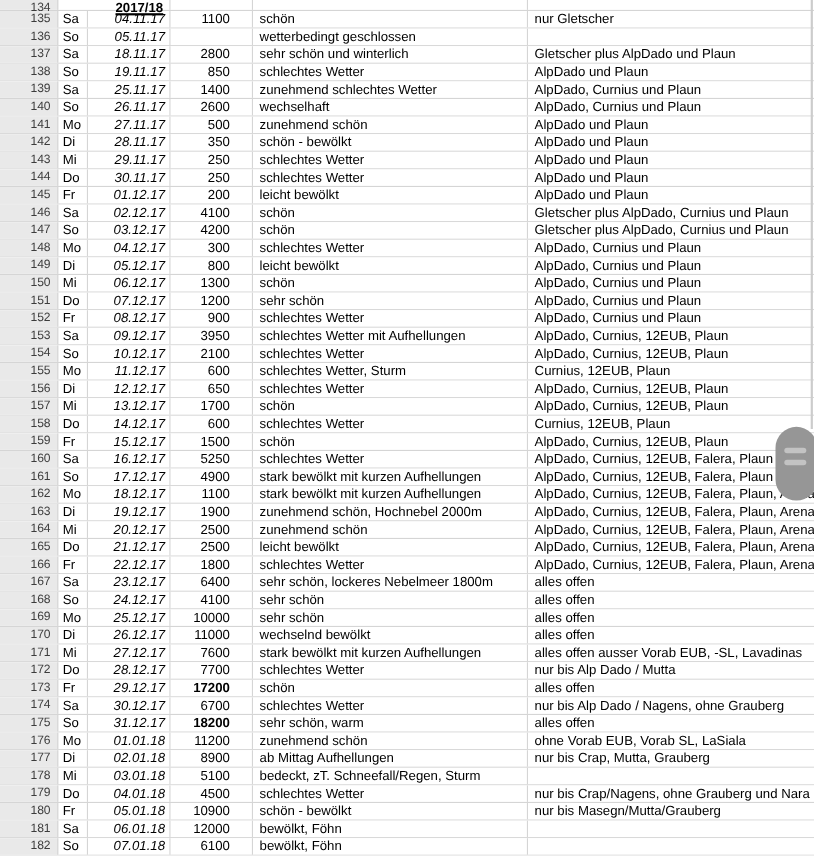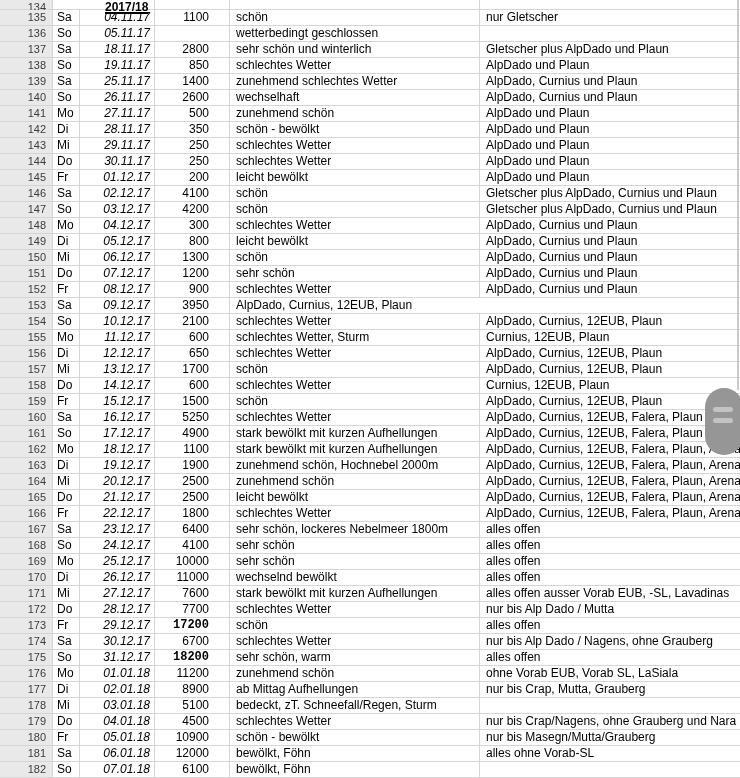--- a/index.html
+++ b/index.html
@@ -37,21 +37,21 @@
     text-align: right;
     padding-right: 6px;
     flex: none;
   }
   .day     { width: 27px;  padding-left: 4px;  flex: none; }
   .date    { width: 75px;  text-align: right; padding-right: 4px; flex: none; font-style: italic; }
   .value   { width: 75px;  text-align: right; padding-right: 20px; flex: none; }
   .weather { width: 250px; padding-left: 6px;  flex: none; }
   .lifts   { width: 260px; padding-left: 6px;  flex: none; border-right: none; overflow: visible; }
 
-  .bold { font-weight: bold; font-family: Liberation Mono, monospace; }
+  .bold { font-weight: bold; }
 
   
   .season-row { height: 10px; }
   .season-row .c { overflow: visible; }
   .season-row .day {
     border-right: none;
     font-weight: bold;
   }
   .season-row span {
     display: inline-block;
@@ -249,20 +249,21 @@
     <div class="c date"><span>08.12.17</span></div>
     <div class="c value"><span>900</span></div>
     <div class="c weather"><span>schlechtes Wetter</span></div>
     <div class="c lifts"><span>AlpDado, Curnius und Plaun</span></div>
   </div>
       <div class="row">
     <div class="c rownum"><span>153</span></div>
     <div class="c day"><span>Sa</span></div>
     <div class="c date"><span>09.12.17</span></div>
     <div class="c value"><span>3950</span></div>
+    <div class="c weather"><span>schlechtes Wetter mit Aufhellungen</span></div>
     <div class="c lifts"><span>AlpDado, Curnius, 12EUB, Plaun</span></div>
   </div>
       <div class="row">
     <div class="c rownum"><span>154</span></div>
     <div class="c day"><span>So</span></div>
     <div class="c date"><span>10.12.17</span></div>
     <div class="c value"><span>2100</span></div>
     <div class="c weather"><span>schlechtes Wetter</span></div>
     <div class="c lifts"><span>AlpDado, Curnius, 12EUB, Plaun</span></div>
   </div>
@@ -472,21 +473,20 @@
     <div class="c value"><span>10900</span></div>
     <div class="c weather"><span>schön - bewölkt</span></div>
     <div class="c lifts"><span>nur bis Masegn/Mutta/Grauberg</span></div>
   </div>
       <div class="row">
     <div class="c rownum"><span>181</span></div>
     <div class="c day"><span>Sa</span></div>
     <div class="c date"><span>06.01.18</span></div>
     <div class="c value"><span>12000</span></div>
     <div class="c weather"><span>bewölkt, Föhn</span></div>
-    <div class="c lifts"><span>alles ohne Vorab-SL</span></div>
   </div>
       <div class="row">
     <div class="c rownum"><span>182</span></div>
     <div class="c day"><span>So</span></div>
     <div class="c date"><span>07.01.18</span></div>
     <div class="c value"><span>6100</span></div>
     <div class="c weather"><span>bewölkt, Föhn</span></div>
   </div>
     </div>
 

